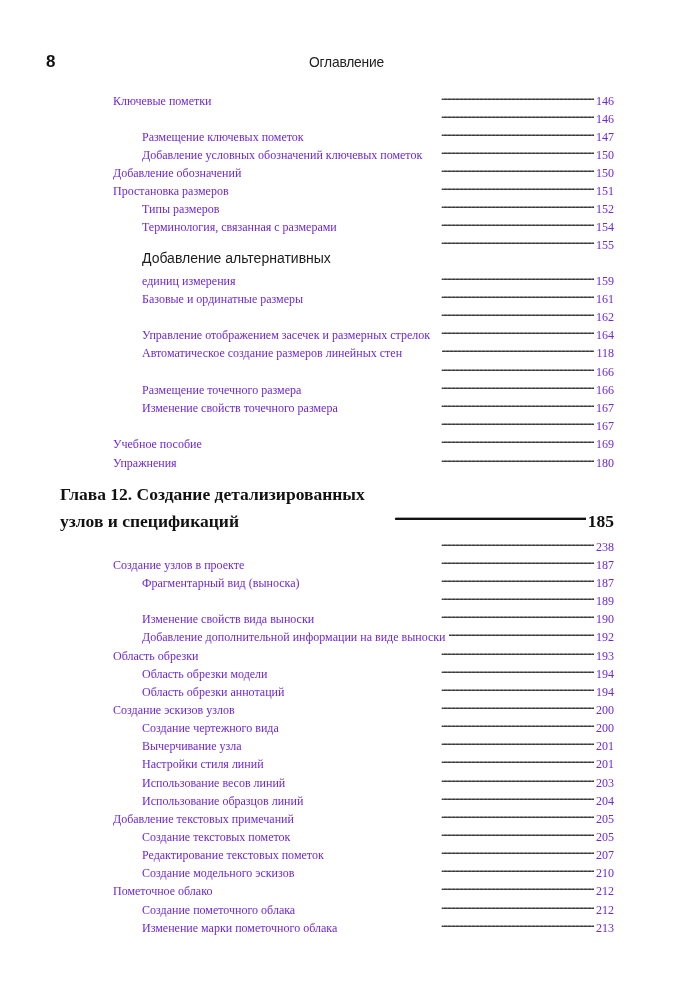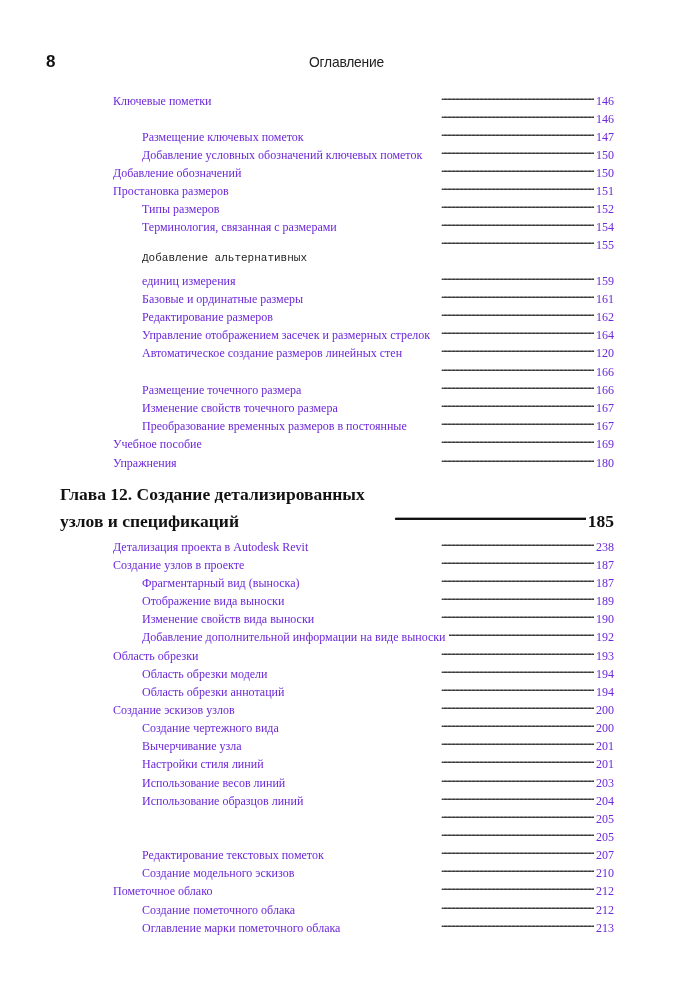--- a/index.html
+++ b/index.html
@@ -69,22 +69,22 @@
       letter-spacing: -2.6px;
       font-size: 12px;
       line-height: 18px;
       color: #333;
     }
     .row .page { flex: 0 0 auto; padding-left: 2px; text-align: center; }
 
     .wrap-first {
       position: absolute;
       left: 142px;
-      font-family: Liberation Mono, monospace;
-      font-size: 11px;
+      font-family: Liberation Sans, sans-serif;
+      font-size: 14px;
       line-height: 18px;
       white-space: nowrap;
       color: #1c1c1c;
     }
 
     .chapter-line1 {
       position: absolute;
       left: 60px;
       top: 483px;
       font-family: "Liberation Serif", serif;
@@ -168,50 +168,48 @@
       <span class="title">единиц измерения</span>
       <span class="leader"></span>
       <span class="page">159</span>
     </div>
   <div class="row l2" style="top:285px">
       <span class="title">Базовые и ординатные размеры</span>
       <span class="leader"></span>
       <span class="page">161</span>
     </div>
   <div class="row l2" style="top:303px">
-      <span class="title">Редактирование размеров</span>
       <span class="leader"></span>
       <span class="page">162</span>
     </div>
   <div class="row l2" style="top:321px">
       <span class="title">Управление отображением засечек и размерных стрелок</span>
       <span class="leader"></span>
       <span class="page">164</span>
     </div>
   <div class="row l2" style="top:339px">
       <span class="title">Автоматическое создание размеров линейных стен</span>
       <span class="leader"></span>
-      <span class="page">120</span>
+      <span class="page">118</span>
     </div>
   <div class="row l1" style="top:358px">
       <span class="leader"></span>
       <span class="page">166</span>
     </div>
   <div class="row l2" style="top:376px">
       <span class="title">Размещение точечного размера</span>
       <span class="leader"></span>
       <span class="page">166</span>
     </div>
   <div class="row l2" style="top:394px">
       <span class="title">Изменение свойств точечного размера</span>
       <span class="leader"></span>
       <span class="page">167</span>
     </div>
   <div class="row l2" style="top:412px">
-      <span class="title">Преобразование временных размеров в постоянные</span>
       <span class="leader"></span>
       <span class="page">167</span>
     </div>
   <div class="row l1" style="top:430px">
       <span class="title">Учебное пособие</span>
       <span class="leader"></span>
       <span class="page">169</span>
     </div>
   <div class="row l1" style="top:449px">
       <span class="title">Упражнения</span>
@@ -220,36 +218,34 @@
     </div>
 
   <div class="chapter-line1">Глава 12. Создание детализированных</div>
   <div class="row chapter" style="top:505px">
       <span class="title">узлов и спецификаций</span>
       <span class="leader"></span>
       <span class="page">185</span>
     </div>
 
   <div class="row l1" style="top:533px">
-      <span class="title">Детализация проекта в Autodesk Revit</span>
       <span class="leader"></span>
       <span class="page">238</span>
     </div>
   <div class="row l1" style="top:551px">
       <span class="title">Создание узлов в проекте</span>
       <span class="leader"></span>
       <span class="page">187</span>
     </div>
   <div class="row l2" style="top:569px">
       <span class="title">Фрагментарный вид (выноска)</span>
       <span class="leader"></span>
       <span class="page">187</span>
     </div>
   <div class="row l2" style="top:587px">
-      <span class="title">Отображение вида выноски</span>
       <span class="leader"></span>
       <span class="page">189</span>
     </div>
   <div class="row l2" style="top:605px">
       <span class="title">Изменение свойств вида выноски</span>
       <span class="leader"></span>
       <span class="page">190</span>
     </div>
   <div class="row l2" style="top:623px">
       <span class="title">Добавление дополнительной информации на виде выноски</span>
@@ -295,24 +291,26 @@
       <span class="title">Использование весов линий</span>
       <span class="leader"></span>
       <span class="page">203</span>
     </div>
   <div class="row l2" style="top:787px">
       <span class="title">Использование образцов линий</span>
       <span class="leader"></span>
       <span class="page">204</span>
     </div>
   <div class="row l1" style="top:805px">
+      <span class="title">Добавление текстовых примечаний</span>
       <span class="leader"></span>
       <span class="page">205</span>
     </div>
   <div class="row l2" style="top:823px">
+      <span class="title">Создание текстовых пометок</span>
       <span class="leader"></span>
       <span class="page">205</span>
     </div>
   <div class="row l2" style="top:841px">
       <span class="title">Редактирование текстовых пометок</span>
       <span class="leader"></span>
       <span class="page">207</span>
     </div>
   <div class="row l2" style="top:859px">
       <span class="title">Создание модельного эскизов</span>
@@ -323,18 +321,18 @@
       <span class="title">Пометочное облако</span>
       <span class="leader"></span>
       <span class="page">212</span>
     </div>
   <div class="row l2" style="top:896px">
       <span class="title">Создание пометочного облака</span>
       <span class="leader"></span>
       <span class="page">212</span>
     </div>
   <div class="row l2" style="top:914px">
-      <span class="title">Оглавление марки пометочного облака</span>
+      <span class="title">Изменение марки пометочного облака</span>
       <span class="leader"></span>
       <span class="page">213</span>
     </div>
 
 </div>
 
 </body></html>

